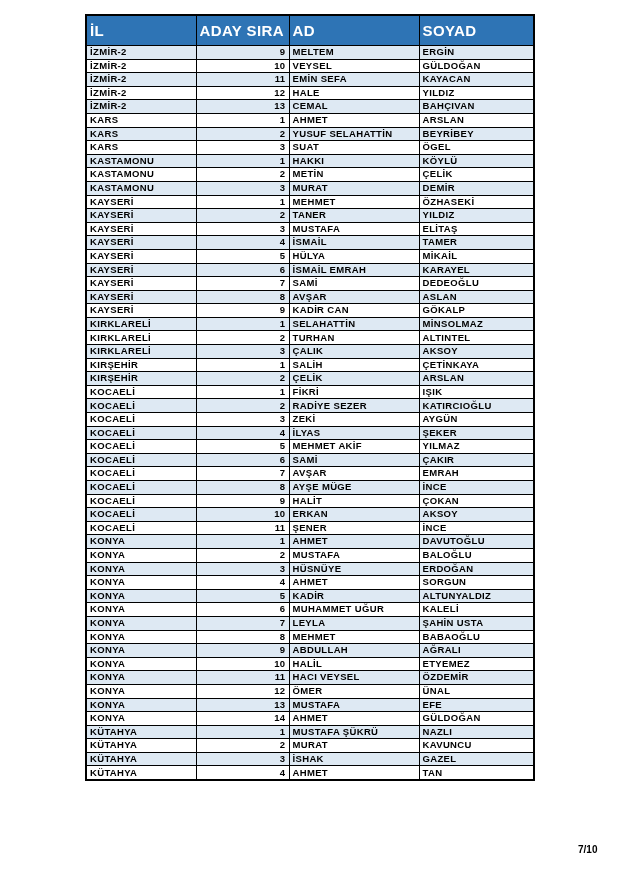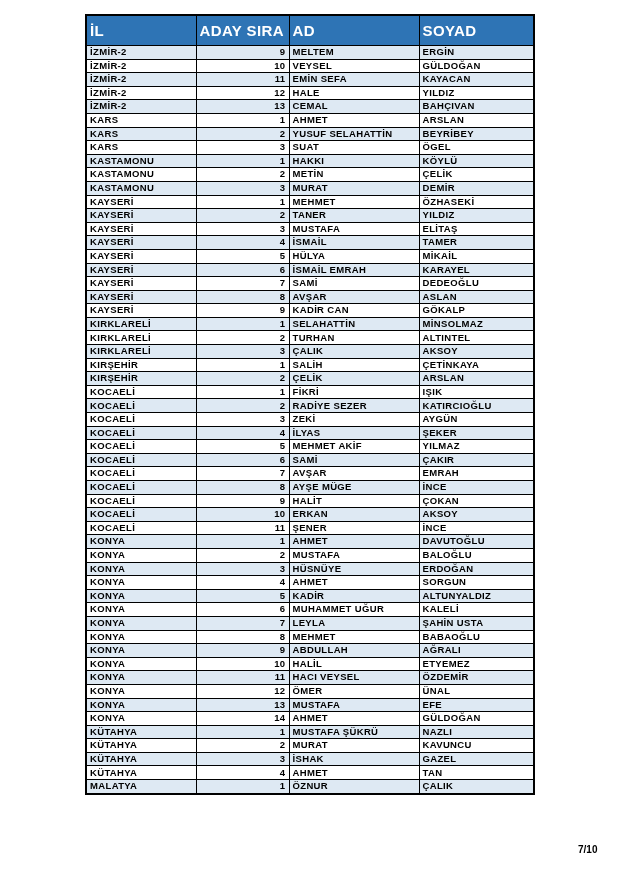--- a/index.html
+++ b/index.html
@@ -403,22 +403,16 @@
         <td class="num">3</td>
         <td>İSHAK</td>
         <td>GAZEL</td>
       </tr>
       <tr>
         <td>KÜTAHYA</td>
         <td class="num">4</td>
         <td>AHMET</td>
         <td>TAN</td>
       </tr>
-      <tr>
-        <td>MALATYA</td>
-        <td class="num">1</td>
-        <td>ÖZNUR</td>
-        <td>ÇALIK</td>
-      </tr>
     </tbody>
 </table>
 
 <div class="page-indicator">7/10</div>
 
 </body></html>

